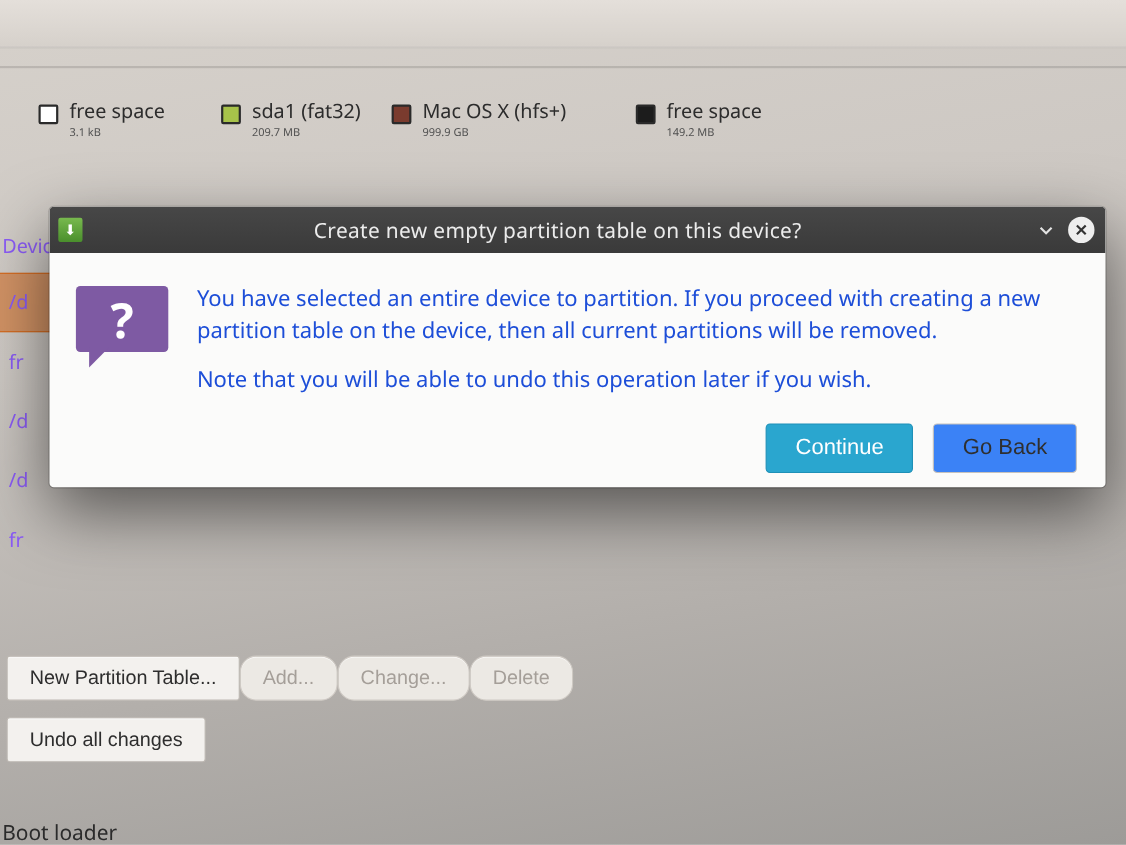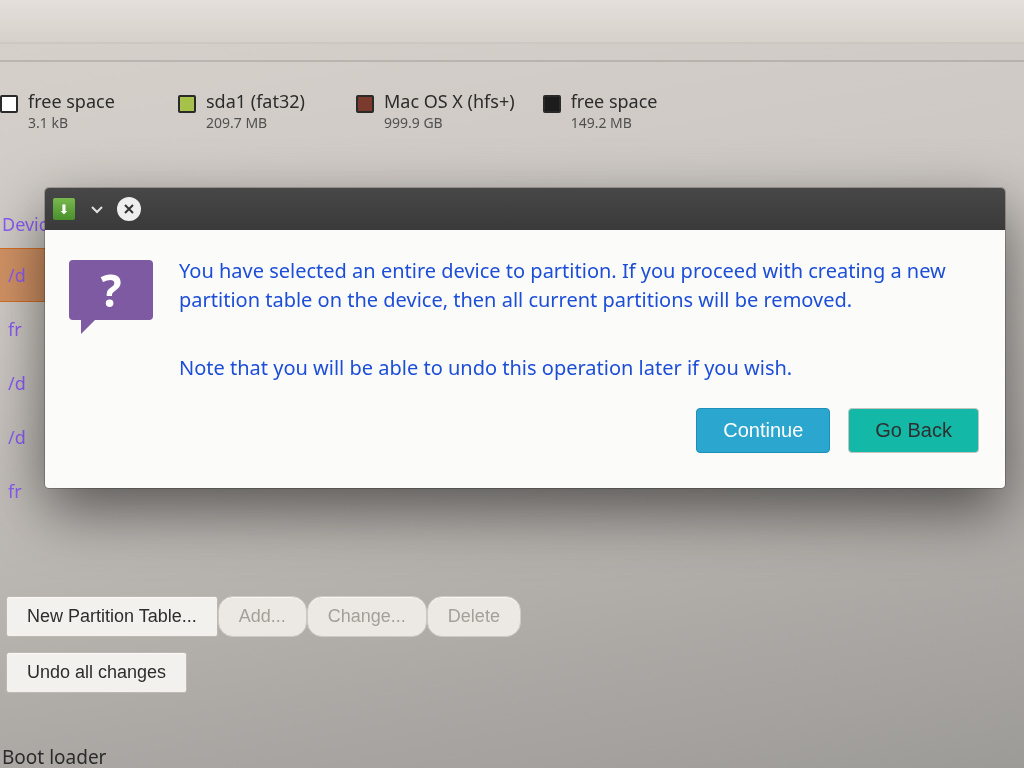--- a/index.html
+++ b/index.html
@@ -20,27 +20,27 @@
     .toolbar-divider {
       position: absolute; left: 0; right: 0; top: 60px; height: 2px;
       background: rgba(0,0,0,.12);
     }
 
     
     .legend {
       position: absolute; left: -14px; top: 92px; right: 0;
       display: flex; gap: 28px; padding-left: 14px;
     }
-    .legend-item { display: flex; align-items: flex-start; gap: 10px; min-width: 150px; }
+    .legend-item { display: flex; align-items: flex-start; gap: 10px; min-width: 150px; justify-content: flex-end; }
     .swatch {
       width: 18px; height: 18px; border: 2px solid #2a2a2a; border-radius: 2px; margin-top: 3px;
       flex: 0 0 auto;
     }
     .legend-text .label { font-size: 18px; color: #2c2c2c; line-height: 1.05; }
-    .legend-text .size  { font-size: 14px; color: #515151; margin-top: 2px; }
+    .legend-text .size  { font-size: 10px; color: #515151; margin-top: 2px; }
 
     
     .left-col {
       position: absolute; left: 0; top: 212px; width: 56px;
       font-size: 18px; color: #8b5cf6;
     }
     .left-head { position: absolute; left: 2px; top: 0; }
     .tree-row { height: 54px; display: flex; align-items: center; padding-left: 8px; }
     .tree-row.sel {
       background: rgba(212,101,21,.55);
@@ -103,29 +103,29 @@
       width: 84px; height: 60px; background: #7e5aa3; border-radius: 4px;
       display: flex; align-items: center; justify-content: center;
       color: #fff; font-size: 44px; font-weight: 700;
     }
     .q-icon .tail {
       position: absolute; left: 12px; top: 56px;
       width: 0; height: 0; border-top: 18px solid #7e5aa3;
       border-left: 0 solid transparent; border-right: 18px solid transparent;
     }
     .dlg-text { font-size: 20px; color: #1d4ed8; line-height: 1.45; }
-    .dlg-text p + p { margin-top: 39px; }
+    .dlg-text p + p { margin-top: 16px; }
 
     .dlg-actions {
       display: flex; justify-content: flex-end; gap: 18px;
-      padding: 18px 26px 35px;
+      padding: 18px 26px 13px;
     }
     .btn {
       min-width: 130px; padding: 10px 26px; font-size: 20px; border-radius: 4px;
-      border: 1px solid #c6c2bd; background: #14b8a6; color: #2f2f2f;
+      border: 1px solid #c6c2bd; background: #3b82f6; color: #2f2f2f;
     }
     .btn.primary {
       background: #2aa6cf; border-color: #1e90b7; color: #fff;
     }
   </style>
 </head>
 <body>
 
 <div class="toolbar-hint"></div>
 <div class="toolbar-divider"></div>
@@ -189,20 +189,21 @@
 </div>
 <div class="undo-row">
   <button class="kbutton">Undo all changes</button>
 </div>
 
 <div class="bootloader">Boot loader</div>
 
 <div class="dialog">
   <div class="dlg-titlebar">
     <span class="dlg-appicon">⬇</span>
+    <span class="dlg-title">Create new empty partition table on this device?</span>
     <span class="dlg-ctrls">
       <span class="dlg-min">
         <svg width="16" height="16" viewBox="0 0 16 16">
             <path d="M3 6 L8 11 L13 6" fill="none" stroke="#e2e2e2" stroke-width="2"></path>
           </svg>
       </span>
       <span class="dlg-close">
         <svg width="14" height="14" viewBox="0 0 14 14">
             <path d="M3 3 L11 11 M11 3 L3 11" stroke="#333" stroke-width="2"></path>
           </svg>

